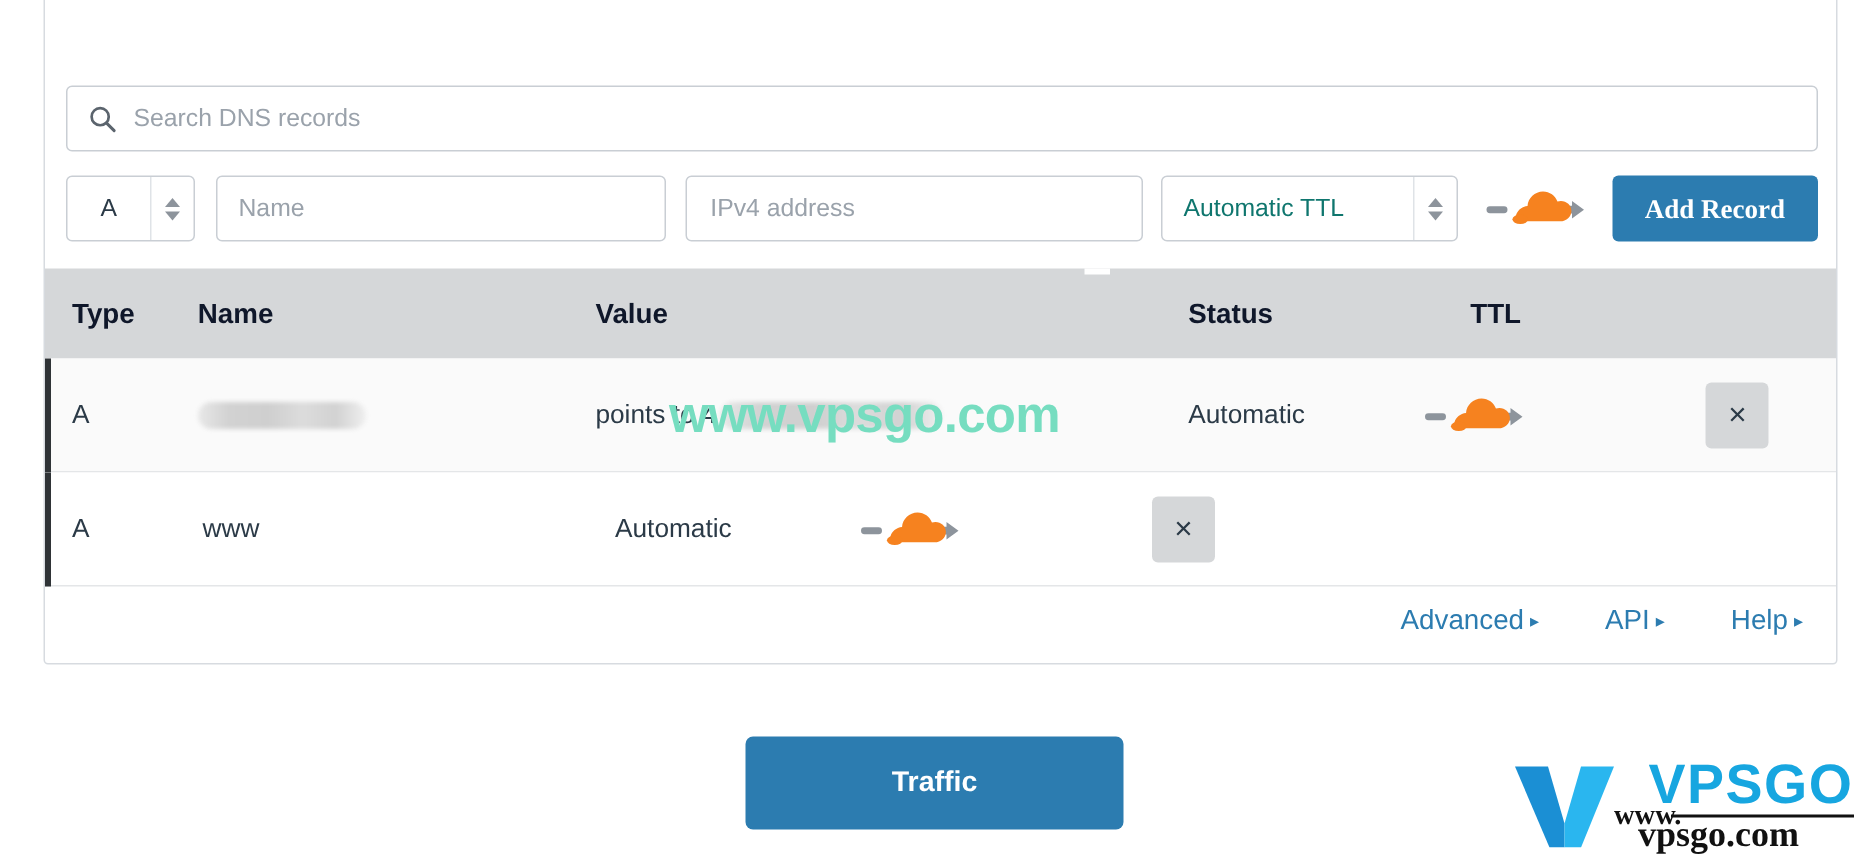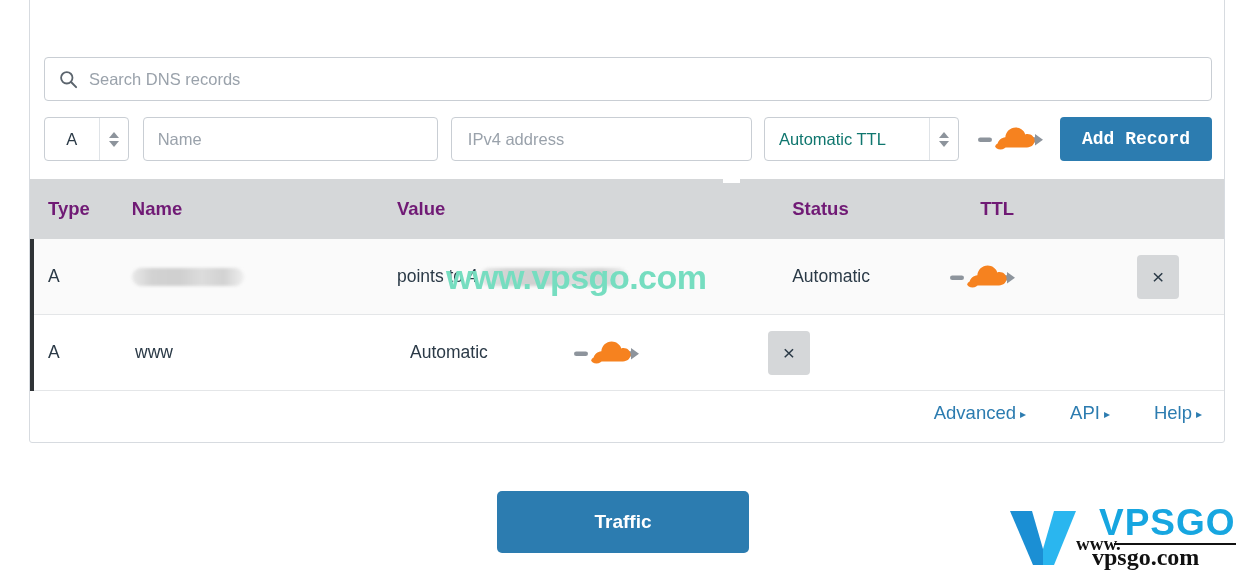--- a/index.html
+++ b/index.html
@@ -168,21 +168,21 @@
   }
 
   .add-btn {
     margin-left: 12px;
     height: 44px;
     padding: 0 22px;
     border: none;
     border-radius: 4px;
     background: #2c7cb0;
     color: #ffffff;
-    font-family: Liberation Mono, monospace;
+    font-family: Liberation Serif, serif;
     font-size: 18px;
     font-weight: bold;
     cursor: pointer;
     white-space: nowrap;
   }
 
   
   .table {
     position: absolute;
     left: 0; top: 204px;
@@ -197,21 +197,21 @@
   }
   .thead .notch {
     position: absolute;
     left: 693px; top: 0px;
     width: 17px; height: 4px;
     background: #ffffff;
   }
   .th {
     font-size: 18.5px;
     font-weight: bold;
-    color: #701a75;
+    color: #0f172a;
   }
   .c-type   { width: 105px; padding-left: 18px; }
   .c-name   { width: 275px; }
   .c-value  { width: 410px; }
   .c-ttl    { width: 163px; }
   .c-status { width: 195px; }
   .c-act    { width: 90px; }
 
   .trow {
     position: relative;

